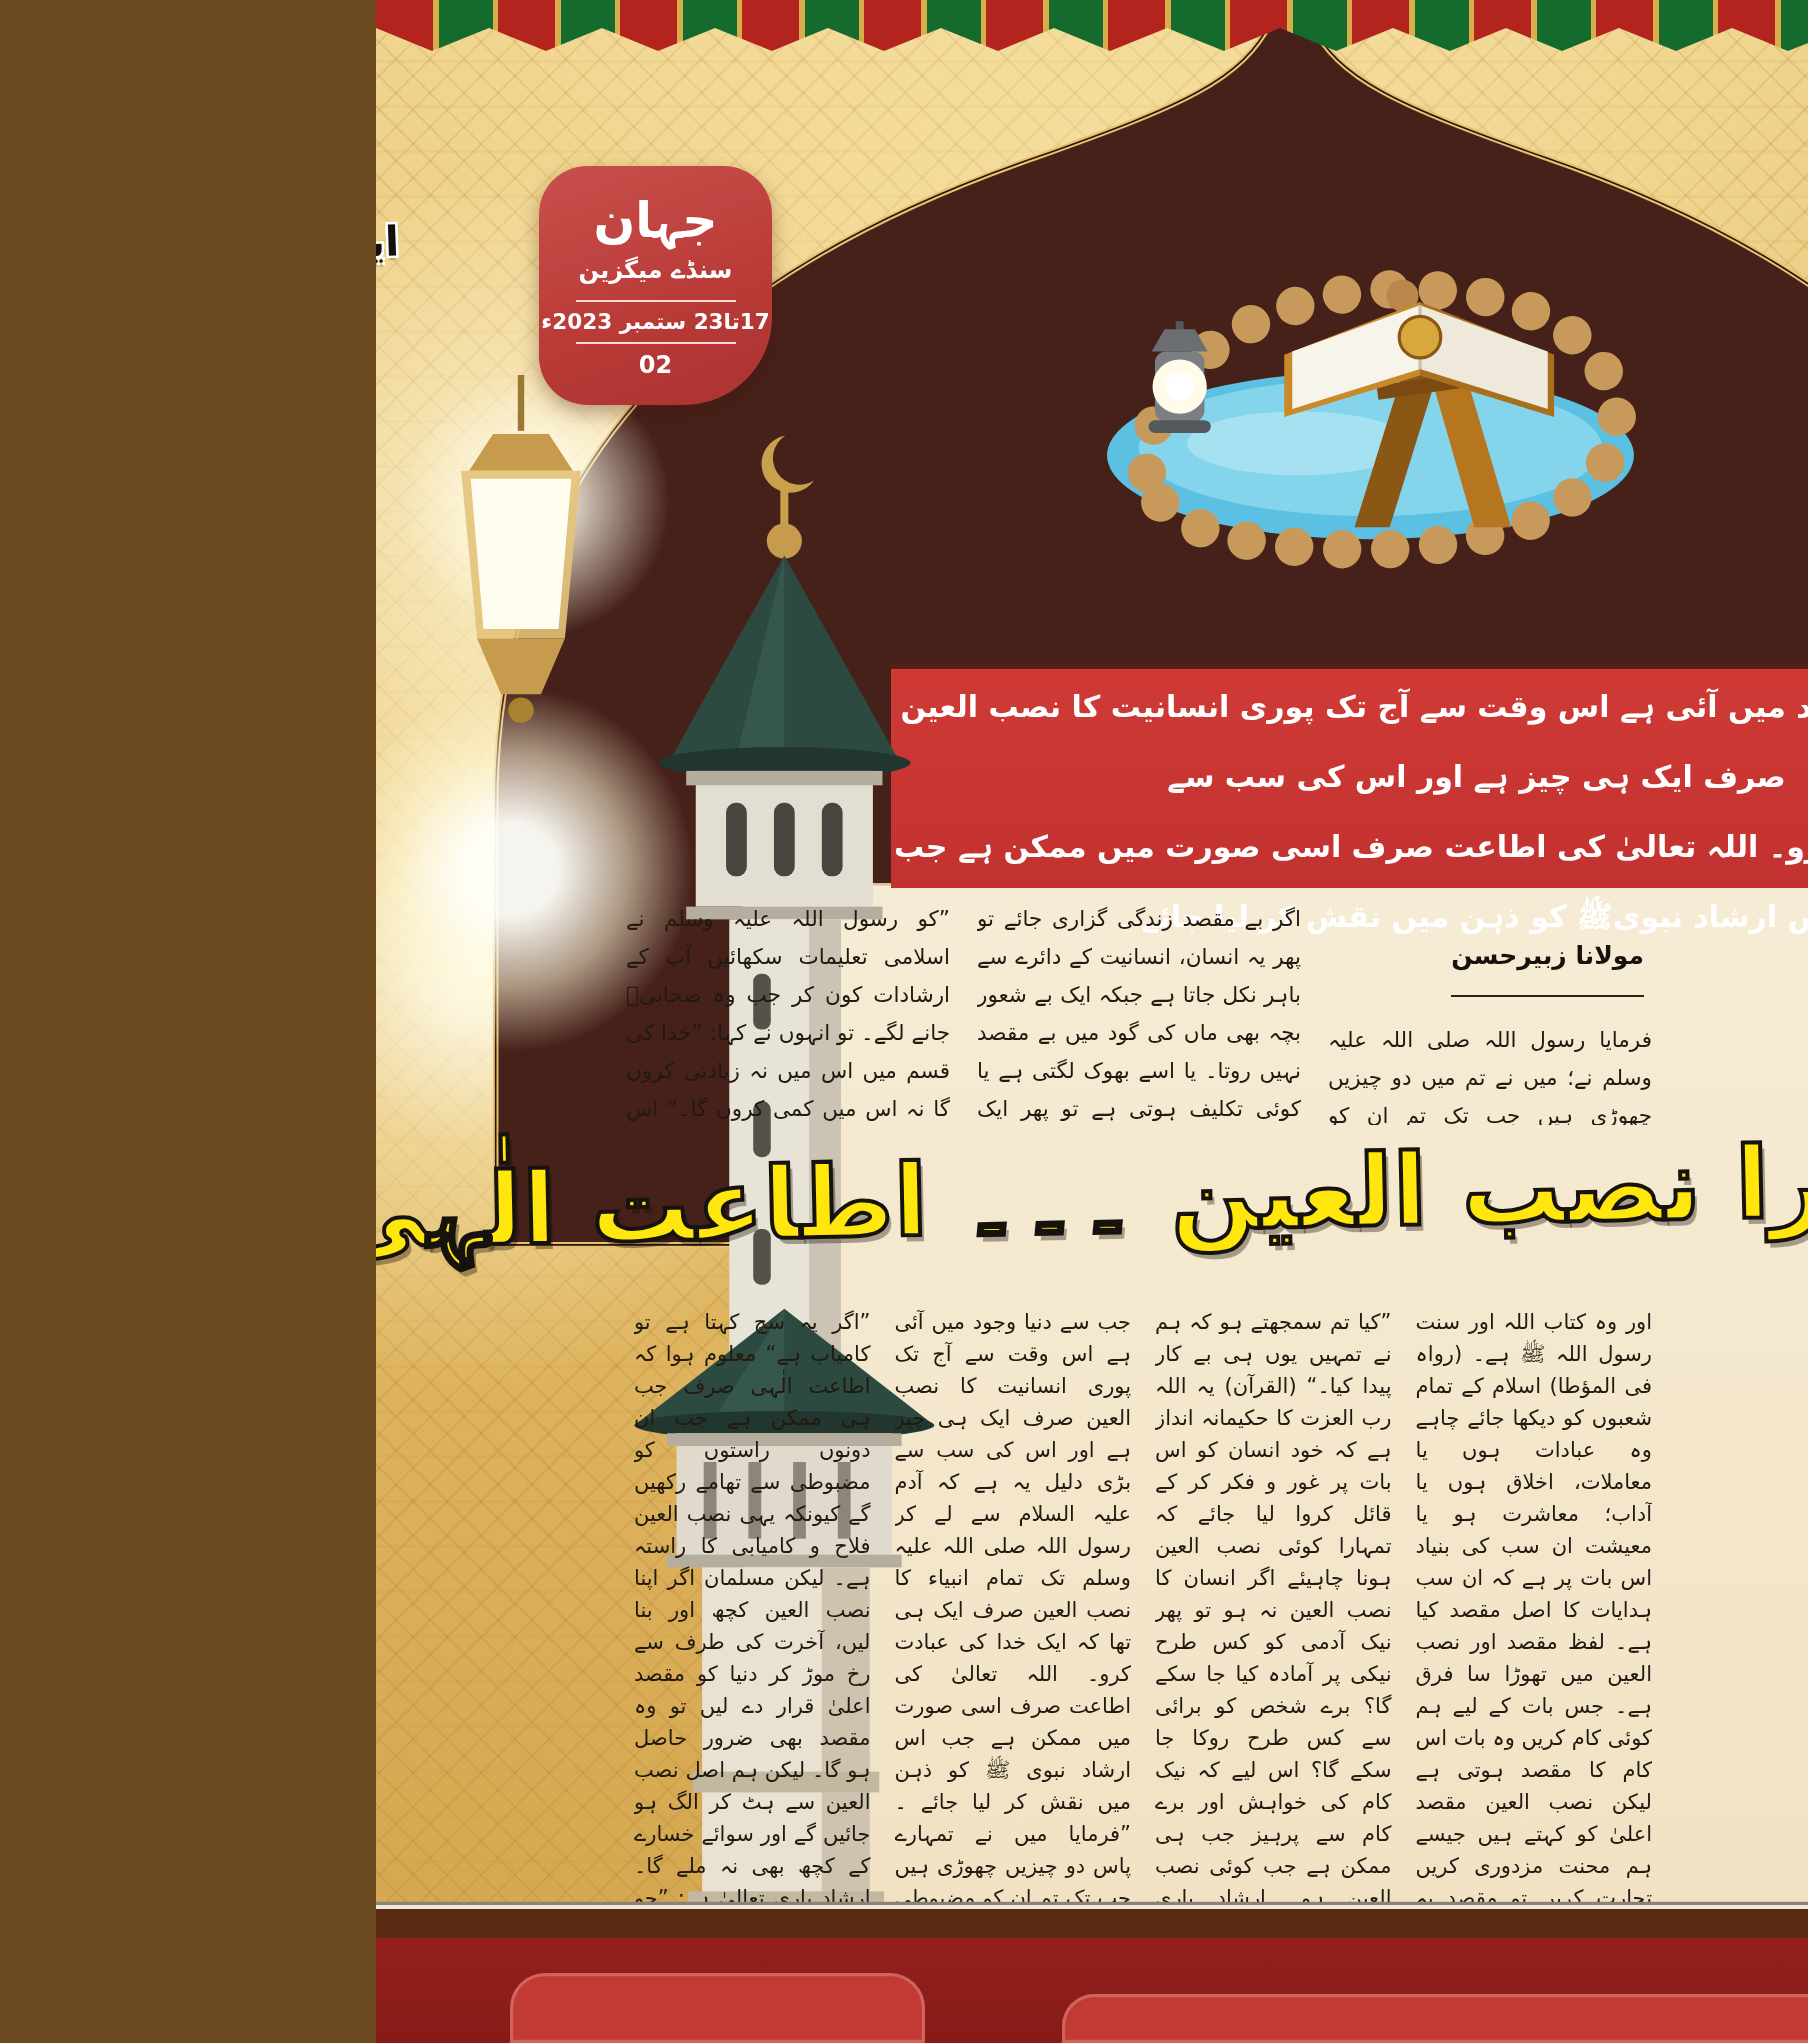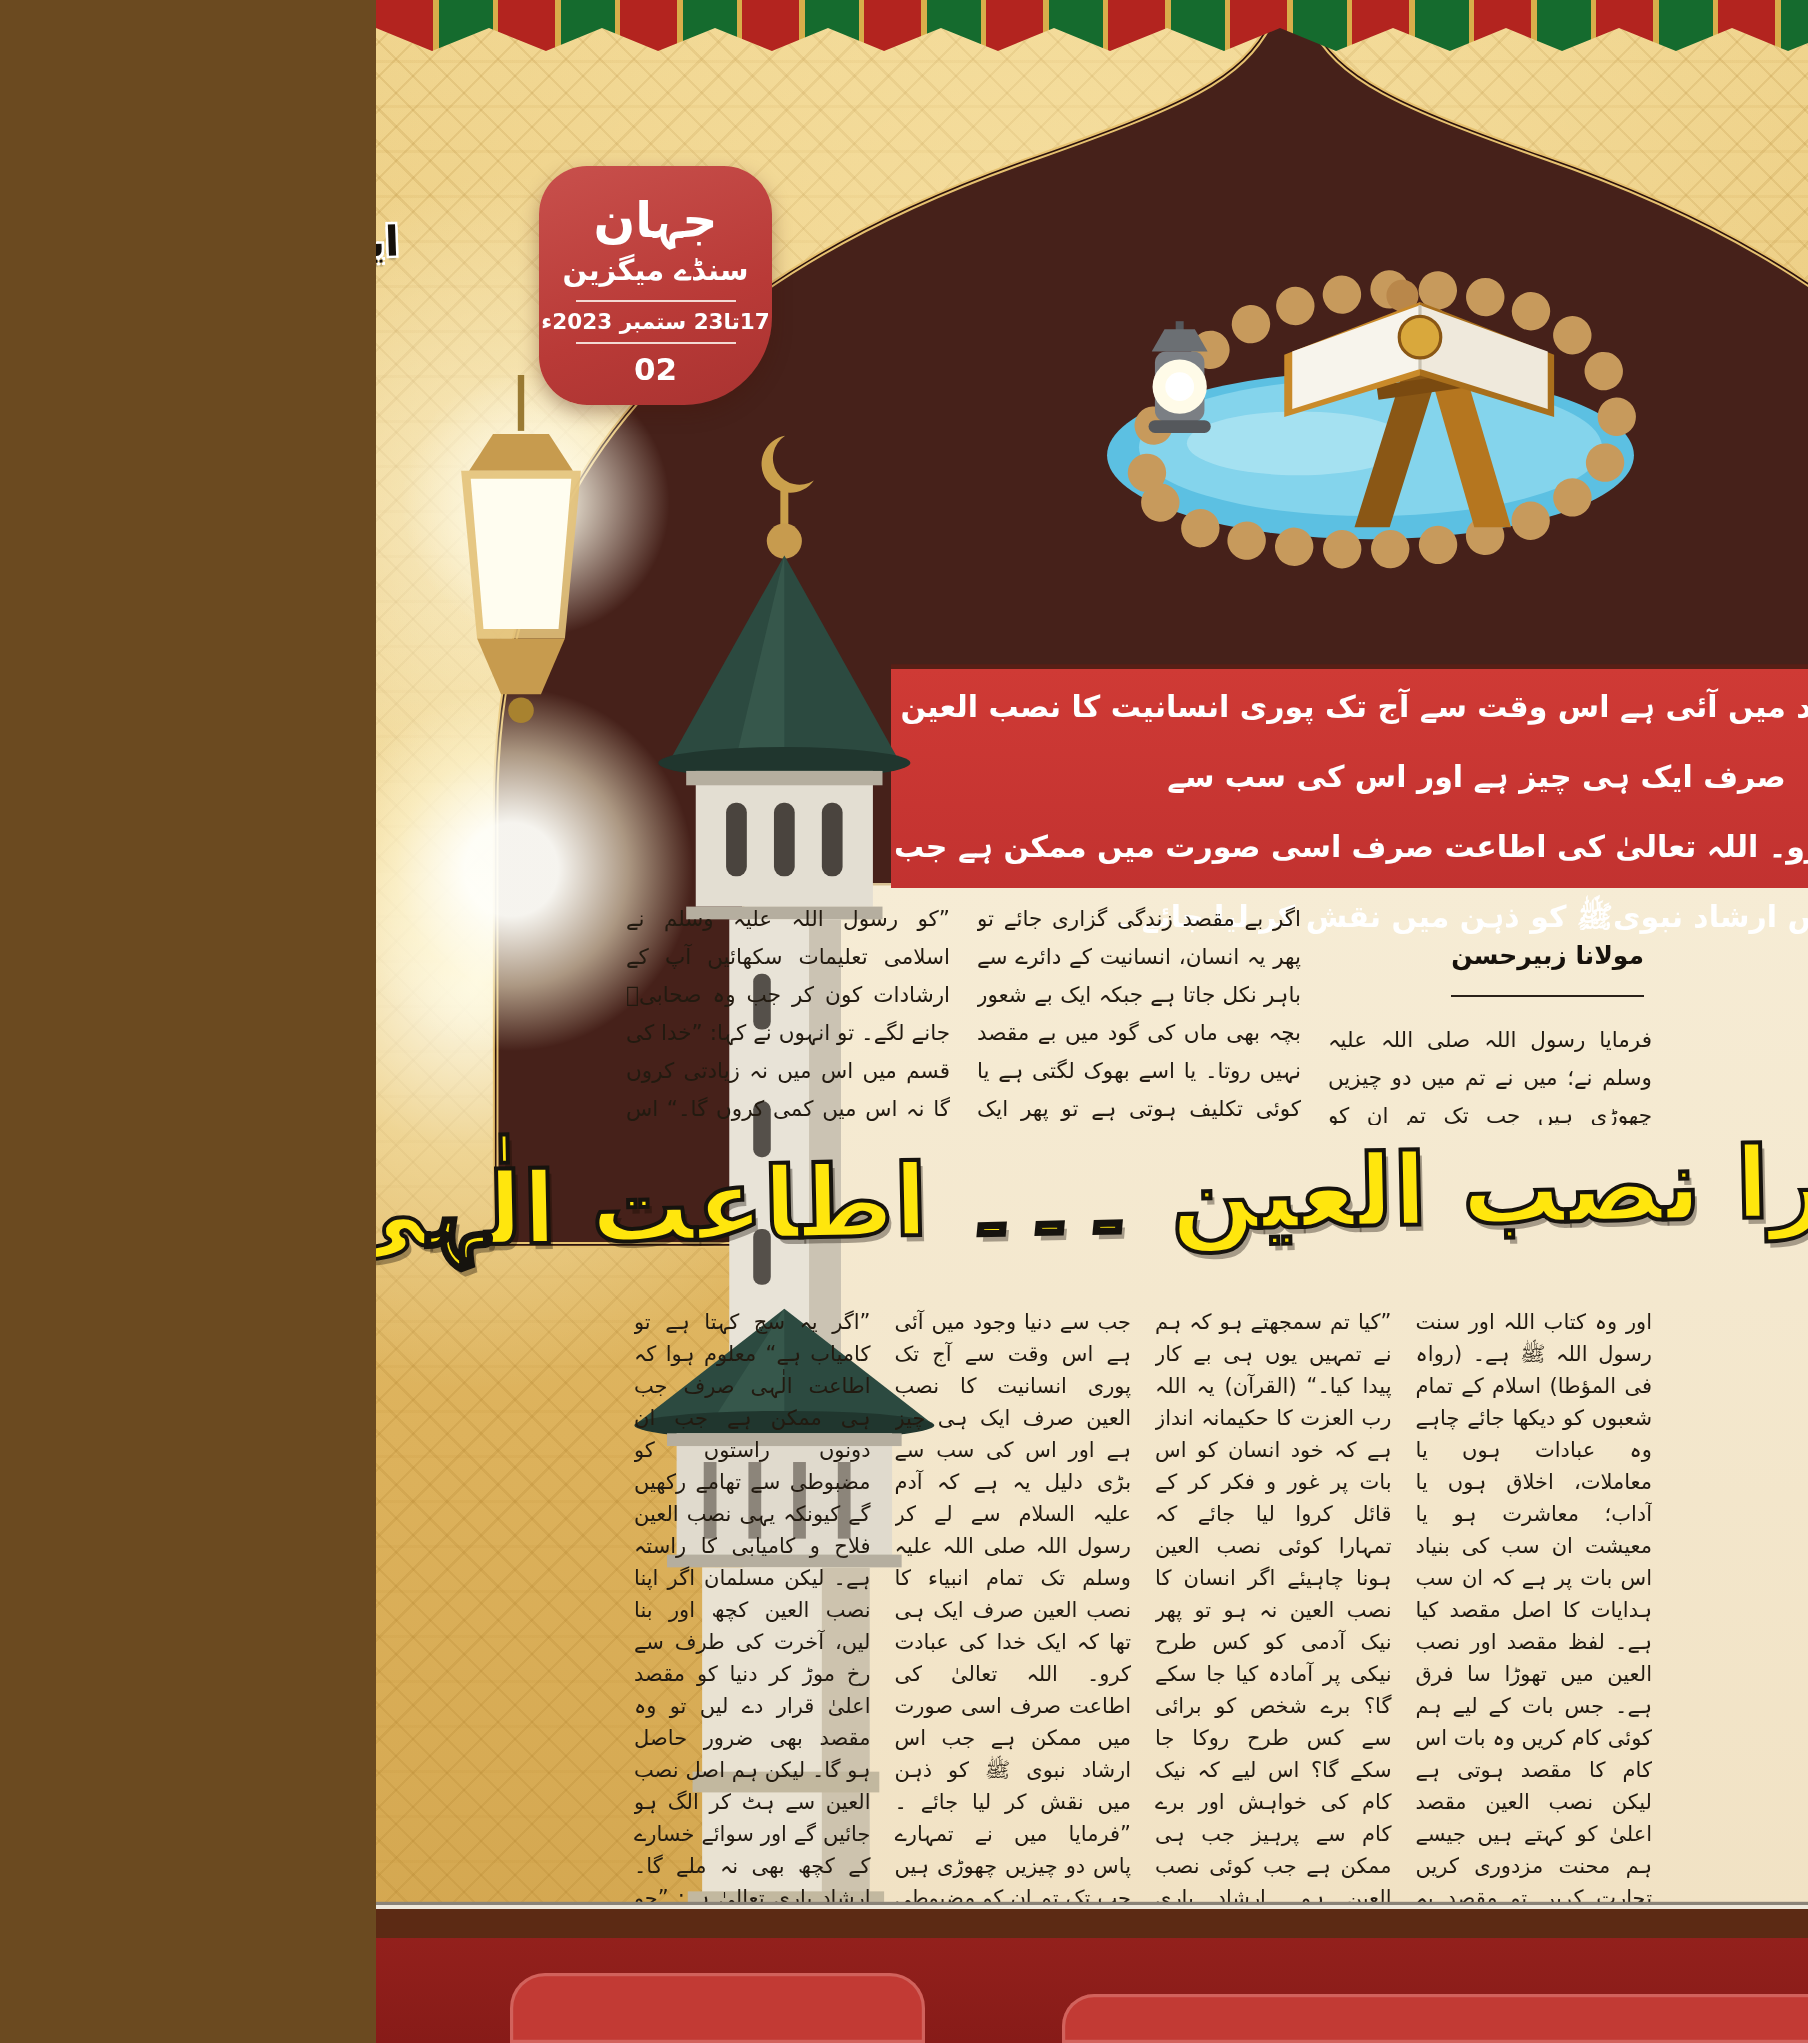--- a/index.html
+++ b/index.html
@@ -32,24 +32,24 @@
   }
   
   .badge{
     position:absolute;left:163px;top:166px;width:233px;height:239px;z-index:8;
     background:linear-gradient(160deg,#c8504c,#b93a37 60%,#a93331);
     border-radius:48px 48px 48px 48px;border-bottom-right-radius:88px;
     box-shadow:0 8px 19px rgba(70,20,10,.35);
     color:#fff;text-align:center;padding-top:27px;box-sizing:border-box;
   }
   .badge .t1{font-size:49px;font-weight:bold;line-height:56px;}
-  .badge .t2{font-size:29px;font-weight:bold;line-height:43px;}
+  .badge .t2{font-size:24px;font-weight:bold;line-height:43px;}
   .badge .rule{width:160px;height:2.4px;background:#f3d9d3;margin:8px auto 6.4px;}
   .badge .date{font-size:21.5px;font-weight:bold;letter-spacing:0;}
-  .badge .pg{font-size:31px;font-weight:bold;margin-top:4.8px;}
+  .badge .pg{font-size:24px;font-weight:bold;margin-top:4.8px;}
   
   .intro{
     position:absolute;left:515px;top:669px;width:1171px;height:219px;z-index:3;
     background:linear-gradient(180deg,#cf3a35,#c23230);
     color:#fff;text-align:center;font-weight:bold;
     font-size:30px;line-height:70px;padding-top:3.2px;box-sizing:border-box;
     box-shadow:0 -4.8px 0 #571f16;
   }
   
   .panel{

